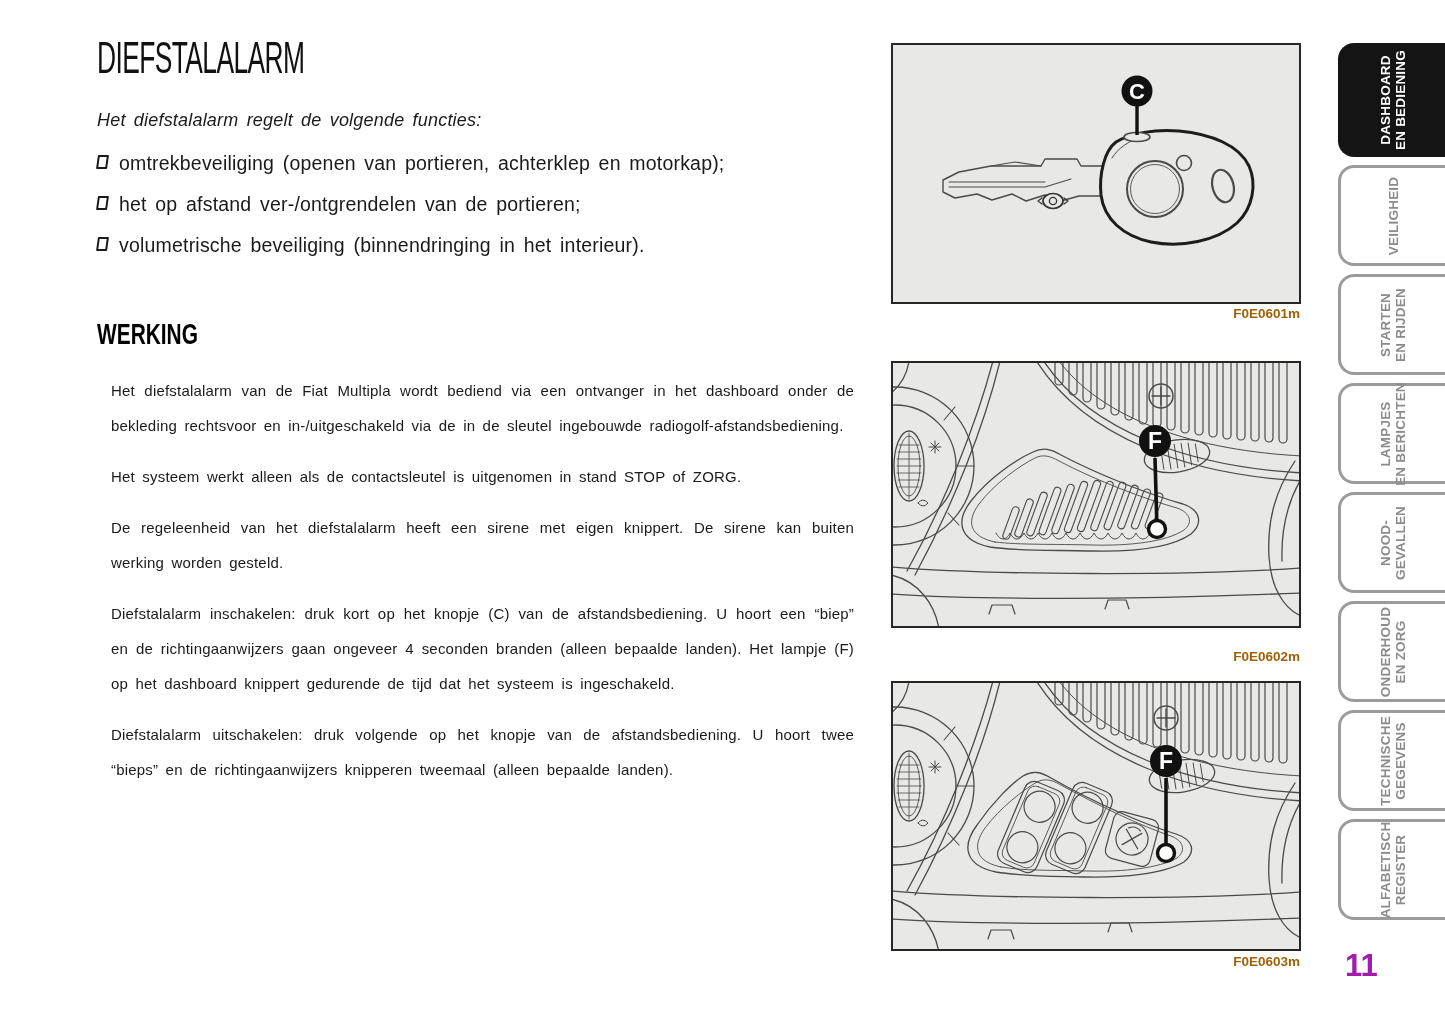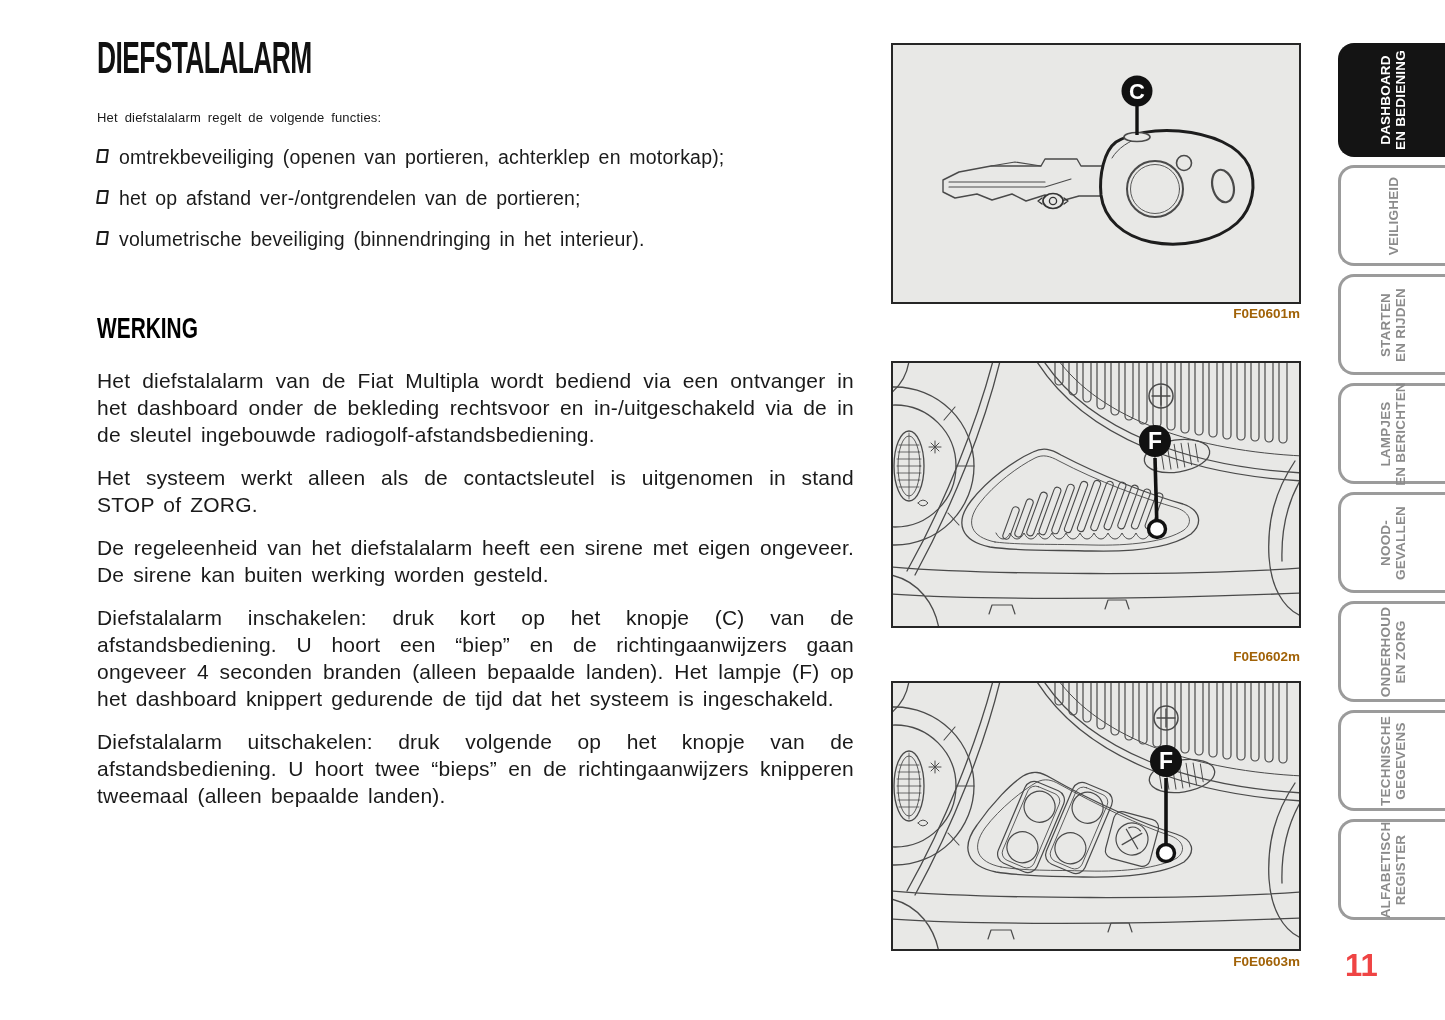--- a/index.html
+++ b/index.html
@@ -6,47 +6,47 @@
   html,body { margin:0; padding:0; }
   body {
     width:1445px; height:1020px; background:#ffffff;
     font-family:"Liberation Sans", sans-serif; color:#1a1a1a;
     position:relative; overflow:hidden;
   }
   .page { position:absolute; inset:0; }
 
   
   .main { position:absolute; left:97px; top:36px; width:757px; }
-  .title { font-size:44px; font-weight:700; margin:0 0 30px 0; line-height:1; color:#111; }
+  .title { font-size:44px; font-weight:400; margin:0 0 30px 0; line-height:1; color:#111; }
   .squish { display:inline-block; transform:scaleX(0.60); transform-origin:0 50%; letter-spacing:-1px; white-space:nowrap; }
   .squish2 { display:inline-block; transform:scaleX(0.72); transform-origin:0 50%; white-space:nowrap; }
-  .intro { font-size:13px; margin:0 0 20px 0; letter-spacing:0.2px; word-spacing:3px; }
+  .intro { font-size:18px; margin:0 0 20px 0; letter-spacing:0.2px; word-spacing:3px;font-style:italic; }
   .bullet { display:flex; gap:11px; font-size:19.5px; line-height:25px; margin:0 0 16px 0; letter-spacing:0.2px; word-spacing:3px; align-items:flex-start; }
   .bullet-box { flex:none; width:11px; height:14px; border:2.4px solid #1a1a1a; transform:skewX(-8deg); margin-top:4px; border-radius:1px; }
   .section-heading { font-size:29px; font-weight:700; margin:60px 0 22px 0; color:#000000; }
-  .para { font-size:21px; line-height:27px; margin:0 0 16px 0; text-align:justify; letter-spacing:0.2px; word-spacing:3px; }
+  .para { font-size:15px; line-height:35px; margin:0 0 16px 14px; text-align:justify; letter-spacing:0.2px; word-spacing:3px; }
 
   
   .figure { position:absolute; left:891px; width:410px; background:#e8e8e6; border:2px solid #262626; overflow:hidden; }
   #fig1 { top:43px;  height:261px; }
   #fig2 { top:361px; height:267px; }
   #fig3 { top:681px; height:270px; }
   .figure svg { display:block; width:100%; height:100%; }
   .fig-caption { position:absolute; left:891px; width:409px; text-align:right; font-size:13.5px; font-weight:700; color:#a16207; }
   #cap1 { top:306px; } #cap2 { top:631px;margin-top:18px; } #cap3 { top:954px; }
 
   
   .tabs { position:absolute; top:43px; right:0; width:107px; display:flex; flex-direction:column; gap:8px; }
   .tab { height:101px; background:#fff; border:3px solid #9b9b9b; border-right:none; border-radius:16px 0 0 16px; position:relative; }
   .tab.active { height:114px; background:#141414; border-color:#141414; }
   .tab-label { position:absolute; top:50%; left:50%; transform:translate(-50%,-50%) rotate(-90deg); text-align:center; }
   .tab-label span { display:block; white-space:nowrap; font-size:13.5px; font-weight:700; line-height:15px; color:#8b8b8b; letter-spacing:0.2px; }
   .tab.active .tab-label span { color:#ffffff; }
 
-  .page-number { position:absolute; left:1345px; top:948px; font-size:31px; font-weight:800; color:#ef4444; }
+  .page-number { position:absolute; left:1345px; top:948px; font-size:31px; font-weight:800; color:#a21caf; }
 </style>
 </head>
 <body>
 
 <div class="page">
 
   <div class="main">
     <h1 class="title"><span class="squish">DIEFSTALALARM</span></h1>
     <p class="intro">Het diefstalalarm regelt de volgende functies:</p>
 
@@ -59,21 +59,21 @@
       <span>het op afstand ver-/ontgrendelen van de portieren;</span>
     </div>
     <div class="bullet">
       <span class="bullet-box"></span>
       <span>volumetrische beveiliging (binnendringing in het interieur).</span>
     </div>
 
     <h2 class="section-heading"><span class="squish2">WERKING</span></h2>
     <p class="para">Het diefstalalarm van de Fiat Multipla wordt bediend via een ontvanger in het dashboard onder de bekleding rechtsvoor en in-/uitgeschakeld via de in de sleutel ingebouwde radiogolf-afstandsbediening.</p>
     <p class="para">Het systeem werkt alleen als de contactsleutel is uitgenomen in stand STOP of ZORG.</p>
-    <p class="para">De regeleenheid van het diefstalalarm heeft een sirene met eigen ongeveer. De sirene kan buiten werking worden gesteld.</p>
+    <p class="para">De regeleenheid van het diefstalalarm heeft een sirene met eigen knippert. De sirene kan buiten werking worden gesteld.</p>
     <p class="para">Diefstalalarm inschakelen: druk kort op het knopje (C) van de afstandsbediening. U hoort een “biep” en de richtingaanwijzers gaan ongeveer 4 seconden branden (alleen bepaalde landen). Het lampje (F) op het dashboard knippert gedurende de tijd dat het systeem is ingeschakeld.</p>
     <p class="para">Diefstalalarm uitschakelen: druk volgende op het knopje van de afstandsbediening. U hoort twee “bieps” en de richtingaanwijzers knipperen tweemaal (alleen bepaalde landen).</p>
   </div>
 
   <div class="figure" id="fig1">
     <svg viewBox="0 0 406 257">
       <g stroke="#4a4a4a" fill="none" stroke-width="1.4" stroke-linejoin="round" stroke-linecap="round">
 
         <path d="M214,121 L188,121 L184,114 L152,114 L148,121 L98,121 L66,127 L50,135 L50,147 L62,153 L84,149 L99,155 L119,149 L133,156 L152,150 L168,156 L186,151 L214,151" fill="#e8e8e6"></path>
         <path d="M56,137 L152,137 M56,142 L152,142 M152,142 L178,134 M148,121 L122,117 L98,121" stroke-width="1.1"></path>

